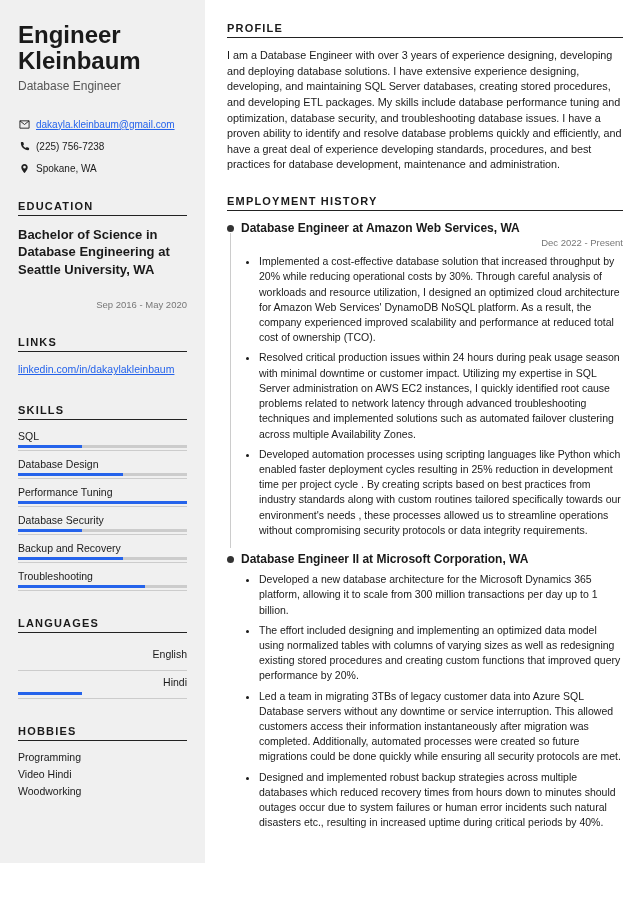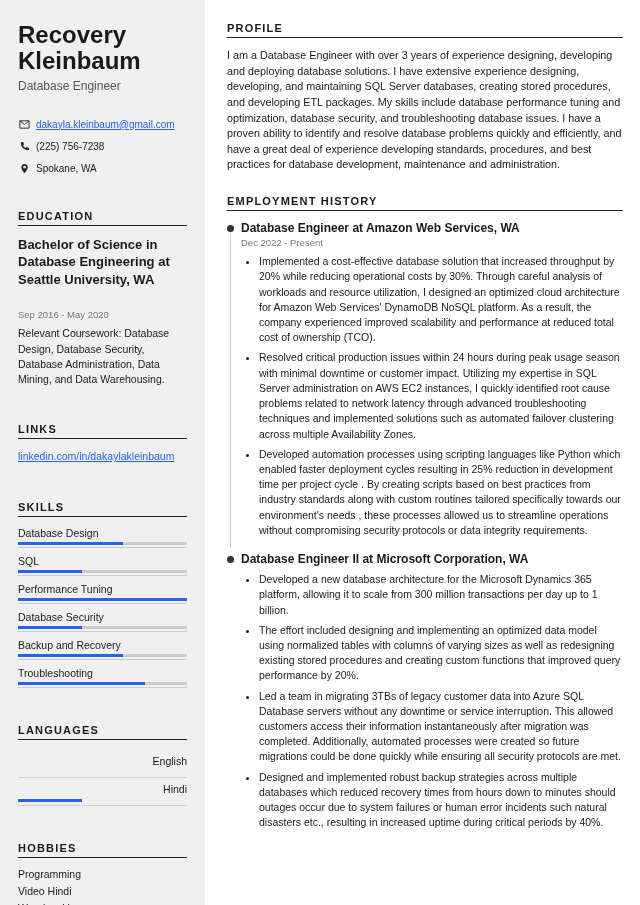--- a/index.html
+++ b/index.html
@@ -42,27 +42,27 @@
 }
 .contact-row .icon { width: 12px; display: inline-flex; justify-content: center; }
 .link { color: #2563eb; text-decoration: underline; }
 .section-h {
   font-size: 11px;
   font-weight: 700;
   letter-spacing: 1.2px;
   text-transform: uppercase;
   border-bottom: 1.5px solid #222;
   padding-bottom: 3px;
-  margin-top: 36px;
+  margin-top: 26px;
   margin-bottom: 10px;
 }
 .main .section-h { margin-top: 0; }
 .main .section-h.gap { margin-top: 22px; }
 .edu-title { font-size: 13px; font-weight: 700; line-height: 1.35; margin-bottom: 21px; }
-.date { font-size: 9.5px; color: #777; margin-bottom: 6px; }
+.date { font-size: 9.5px; color: #777; margin-bottom: 6px; text-align: right; }
 .body-text { font-size: 10.5px; line-height: 1.45; }
 .skill-label { font-size: 10.5px; margin-bottom: 3px; }
 .bar { height: 3px; background: #ccc; position: relative; }
 .bar-fill { height: 100%; background: #2563eb; }
 .lang-item { font-size: 10.5px; border-bottom: 1px solid #ccc; padding: 5px 0 3px 0; text-align: right; }
 .lang-item .bar { margin-top: 4px; height: 3px; background: transparent; }
 .hobby { font-size: 10.5px; margin-bottom: 5px; }
 .profile-text { font-size: 10.8px; line-height: 1.45; }
 .job { position: relative; padding-left: 14px; margin-bottom: 14px; }
 .job::before {
@@ -82,21 +82,21 @@
 .job-title { font-size: 12px; font-weight: 700; margin-bottom: 2px; }
 .job ul { list-style: disc; padding-left: 18px; margin-top: 6px; }
 .job li { font-size: 10.5px; line-height: 1.45; margin-bottom: 5px; }
 .skill-row { border-bottom: 1px solid #ccc; padding-bottom: 2px; margin-bottom: 7px; }
 svg { display: block; }
 </style>
 </head>
 <body>
 
 <div class="sidebar">
-  <div class="name">Recovery Kleinbaum</div>
+  <div class="name">Engineer Kleinbaum</div>
   <div class="title">Database Engineer</div>
 
   <div class="contact-row">
     <span class="icon">
       <svg width="11" height="11" viewBox="0 0 24 24" fill="#222">
           <path d="M2 4h20v16H2z" fill="none" stroke="#222" stroke-width="2"></path>
           <path d="M2 4l10 8 10-8" fill="none" stroke="#222" stroke-width="2"></path>
         </svg>
     </span>
     <a class="link">dakayla.kleinbaum@gmail.com</a>
@@ -114,37 +114,36 @@
       <svg width="11" height="11" viewBox="0 0 24 24" fill="#222">
           <path d="M12 2C8 2 5 5 5 9c0 5 7 13 7 13s7-8 7-13c0-4-3-7-7-7zm0 10a3 3 0 110-6 3 3 0 010 6z"></path>
         </svg>
     </span>
     <span>Spokane, WA</span>
   </div>
 
   <div class="section-h">EDUCATION</div>
   <div class="edu-title">Bachelor of Science in Database Engineering at Seattle University, WA</div>
   <div class="date">Sep 2016 - May 2020</div>
-  <div class="body-text">Relevant Coursework: Database Design, Database Security, Database Administration, Data Mining, and Data Warehousing.</div>
 
   <div class="section-h">LINKS</div>
   <a class="link body-text">linkedin.com/in/dakaylakleinbaum</a>
 
   <div class="section-h">SKILLS</div>
   <div id="skills-list">
       <div class="skill-row">
+        <div class="skill-label">SQL</div>
+        <div class="bar">
+          <div class="bar-fill" style="width:38%"></div>
+        </div>
+      </div>
+      <div class="skill-row">
         <div class="skill-label">Database Design</div>
         <div class="bar">
           <div class="bar-fill" style="width:62%"></div>
-        </div>
-      </div>
-      <div class="skill-row">
-        <div class="skill-label">SQL</div>
-        <div class="bar">
-          <div class="bar-fill" style="width:38%"></div>
         </div>
       </div>
       <div class="skill-row">
         <div class="skill-label">Performance Tuning</div>
         <div class="bar">
           <div class="bar-fill" style="width:100%"></div>
         </div>
       </div>
       <div class="skill-row">
         <div class="skill-label">Database Security</div>

